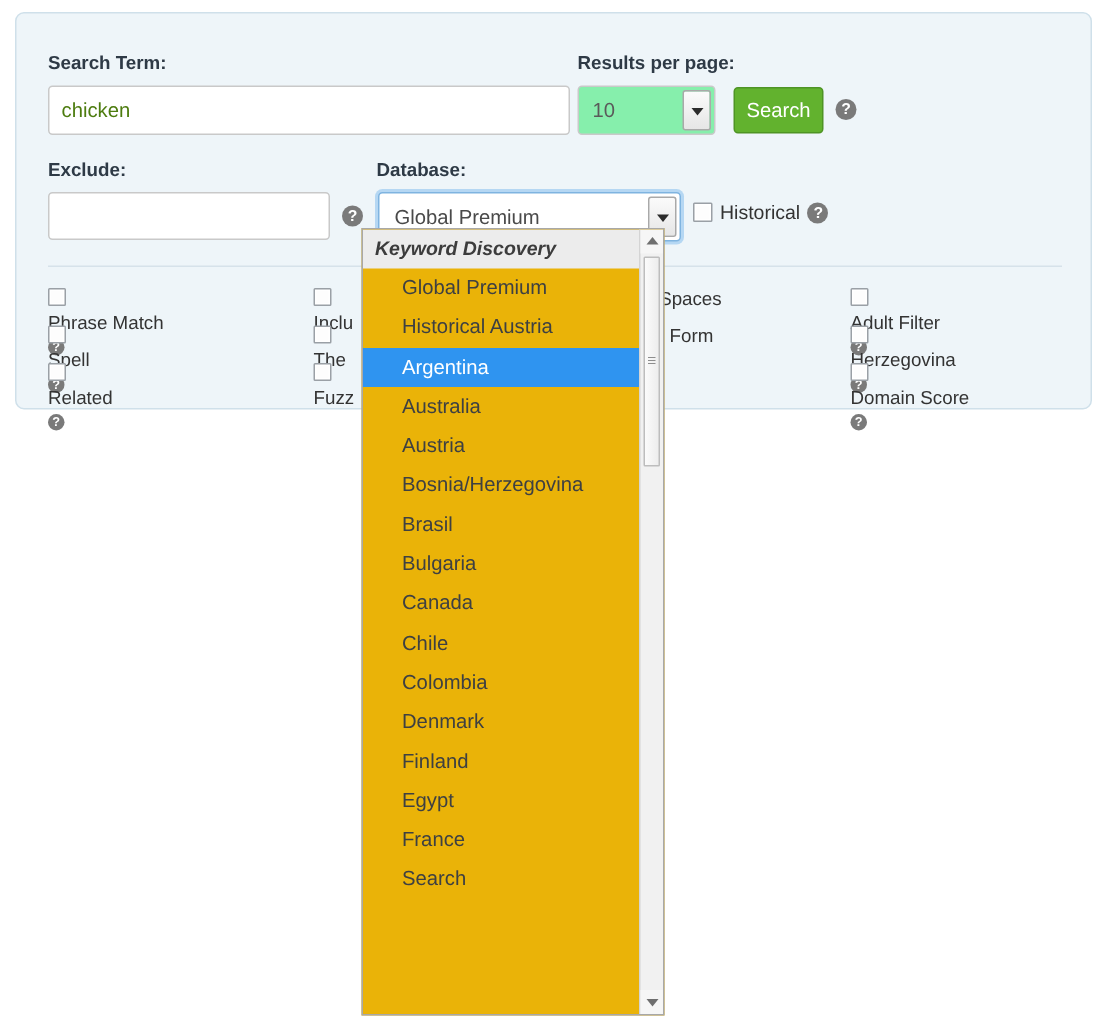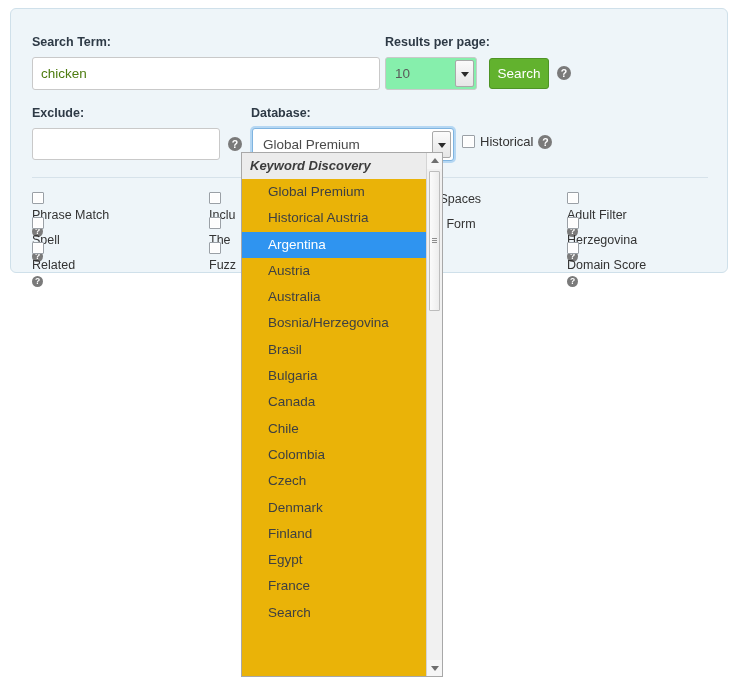--- a/index.html
+++ b/index.html
@@ -400,29 +400,28 @@
 
   </div>
 </div>
 
 <div id="database-dropdown">
   <div id="dropdown-list">
     <div class="optgroup-label">Keyword Discovery</div>
   <div class="opt-item">Global Premium</div>
       <div class="opt-item">Historical Austria</div>
       <div class="opt-item selected">Argentina</div>
+      <div class="opt-item">Australia</div>
       <div class="opt-item">Austria</div>
-      <div class="opt-item">Australia</div>
       <div class="opt-item">Bosnia/Herzegovina</div>
       <div class="opt-item">Brasil</div>
       <div class="opt-item">Bulgaria</div>
       <div class="opt-item">Canada</div>
       <div class="opt-item">Chile</div>
       <div class="opt-item">Colombia</div>
-      <div class="opt-item">Czech</div>
       <div class="opt-item">Denmark</div>
       <div class="opt-item">Finland</div>
       <div class="opt-item">Egypt</div>
       <div class="opt-item">France</div>
       <div class="opt-item">Search</div>
     </div>
 
   <div id="dropdown-scrollbar">
     <div class="sb-arrow up">
         <i></i>

